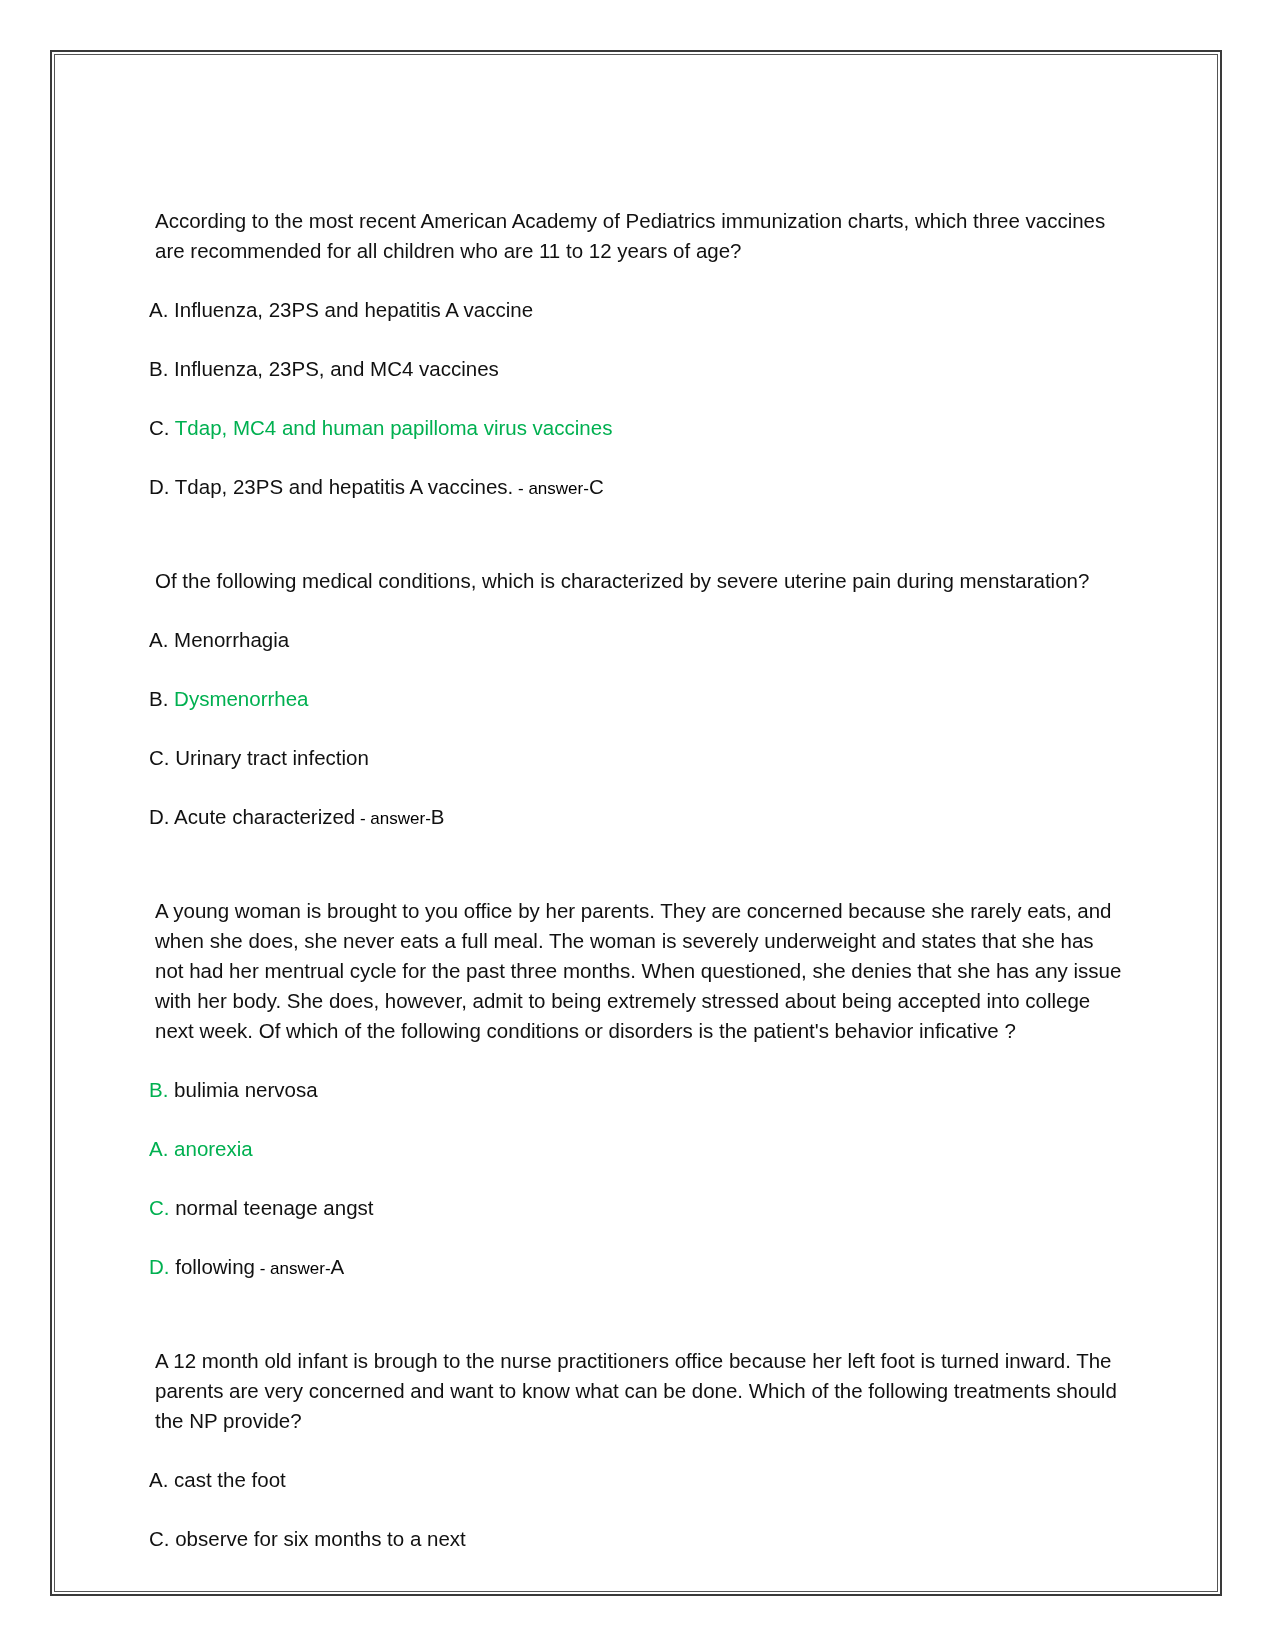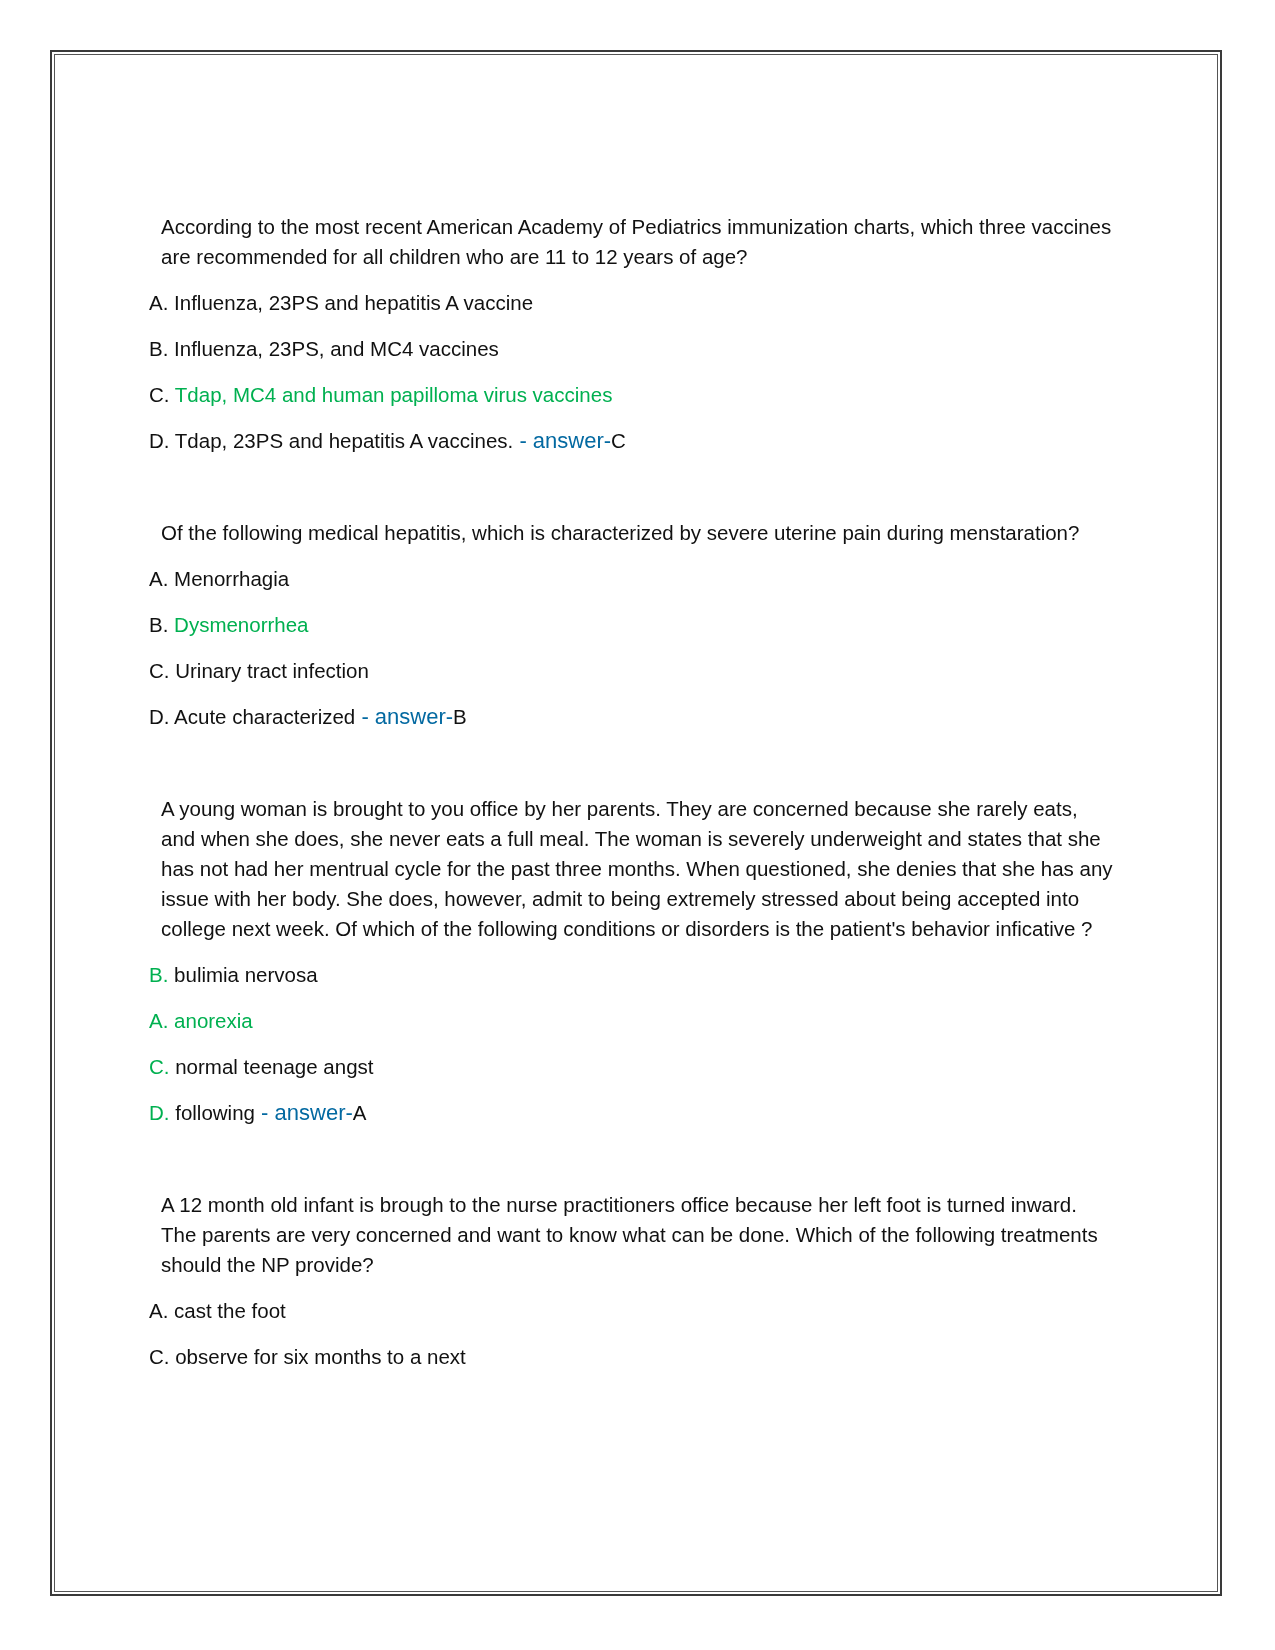--- a/index.html
+++ b/index.html
@@ -3,44 +3,44 @@
 <meta charset="utf-8">
 <style>
   html, body { margin: 0; padding: 0; background: #ffffff; }
   body { width: 1275px; height: 1650px; position: relative; overflow: hidden;
          font-family: "Liberation Sans", "DejaVu Sans", sans-serif; color: #111111; }
   .frame-outer { position: absolute; left: 50px; top: 50px; width: 1172px; height: 1546px;
                  border: 2px solid #3a3a3a; box-sizing: border-box; }
   .frame-inner { position: absolute; left: 54px; top: 54px; width: 1164px; height: 1538px;
                  border: 1.5px solid #555555; box-sizing: border-box; }
   .content { position: absolute; left: 149px; top: 200px; width: 980px; }
-  .question { font-size: 20.5px; line-height: 30px; margin: 12px; }
-  .option { font-size: 20.5px; line-height: 30px; margin: 16px 0 0 0; }
+  .question { font-size: 20.5px; line-height: 30px; margin: 6px; }
+  .option { font-size: 20.5px; line-height: 30px; margin: 29px 0 0 0; }
   .green { color: #00b050; }
-  .answer-tag { color: #0369a1; font-size: 22px; }
+  .answer-tag { color: #000000; font-size: 17px; }
   .block { margin-bottom: 62px; }
 </style>
 </head>
 <body>
 
 <div class="frame-outer"></div>
 <div class="frame-inner"></div>
 
 <div class="content">
 
   <div class="block">
     <p class="question">According to the most recent American Academy of Pediatrics immunization charts, which three vaccines are recommended for all children who are 11 to 12 years of age?</p>
     <p class="option"><span>A.</span> <span>Influenza, 23PS and hepatitis A vaccine</span></p>
     <p class="option"><span>B.</span> <span>Influenza, 23PS, and MC4 vaccines</span></p>
     <p class="option"><span>C.</span> <span class="green">Tdap, MC4 and human papilloma virus vaccines</span></p>
     <p class="option"><span>D.</span> <span>Tdap, 23PS and hepatitis A vaccines.</span><span class="answer-tag" style="white-space:pre"> - answer-</span><span>C</span></p>
   </div>
 
   <div class="block">
-    <p class="question">Of the following medical hepatitis, which is characterized by severe uterine pain during menstaration?</p>
+    <p class="question">Of the following medical conditions, which is characterized by severe uterine pain during menstaration?</p>
     <p class="option"><span>A.</span> <span>Menorrhagia</span></p>
     <p class="option"><span>B.</span> <span class="green">Dysmenorrhea</span></p>
     <p class="option"><span>C.</span> <span>Urinary tract infection</span></p>
     <p class="option"><span>D.</span> <span>Acute characterized</span><span class="answer-tag" style="white-space:pre"> - answer-</span><span>B</span></p>
   </div>
 
   <div class="block">
     <p class="question">A young woman is brought to you office by her parents. They are concerned because she rarely eats, and when she does, she never eats a full meal. The woman is severely underweight and states that she has not had her mentrual cycle for the past three months. When questioned, she denies that she has any issue with her body. She does, however, admit to being extremely stressed about being accepted into college next week. Of which of the following conditions or disorders is the patient's behavior inficative ?</p>
     <p class="option"><span class="green">B.</span> <span>bulimia nervosa</span></p>
     <p class="option"><span class="green">A.</span> <span class="green">anorexia</span></p>

